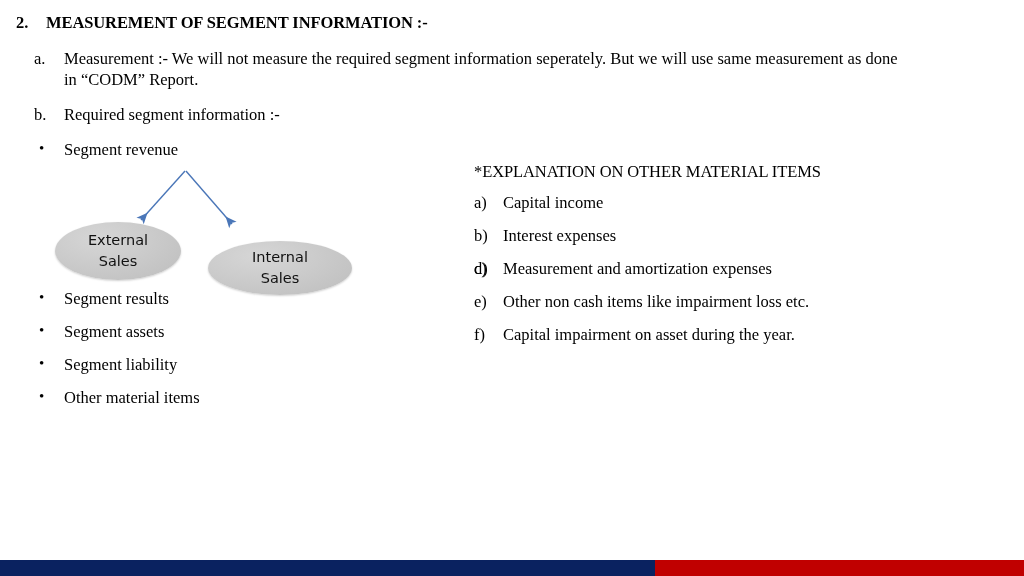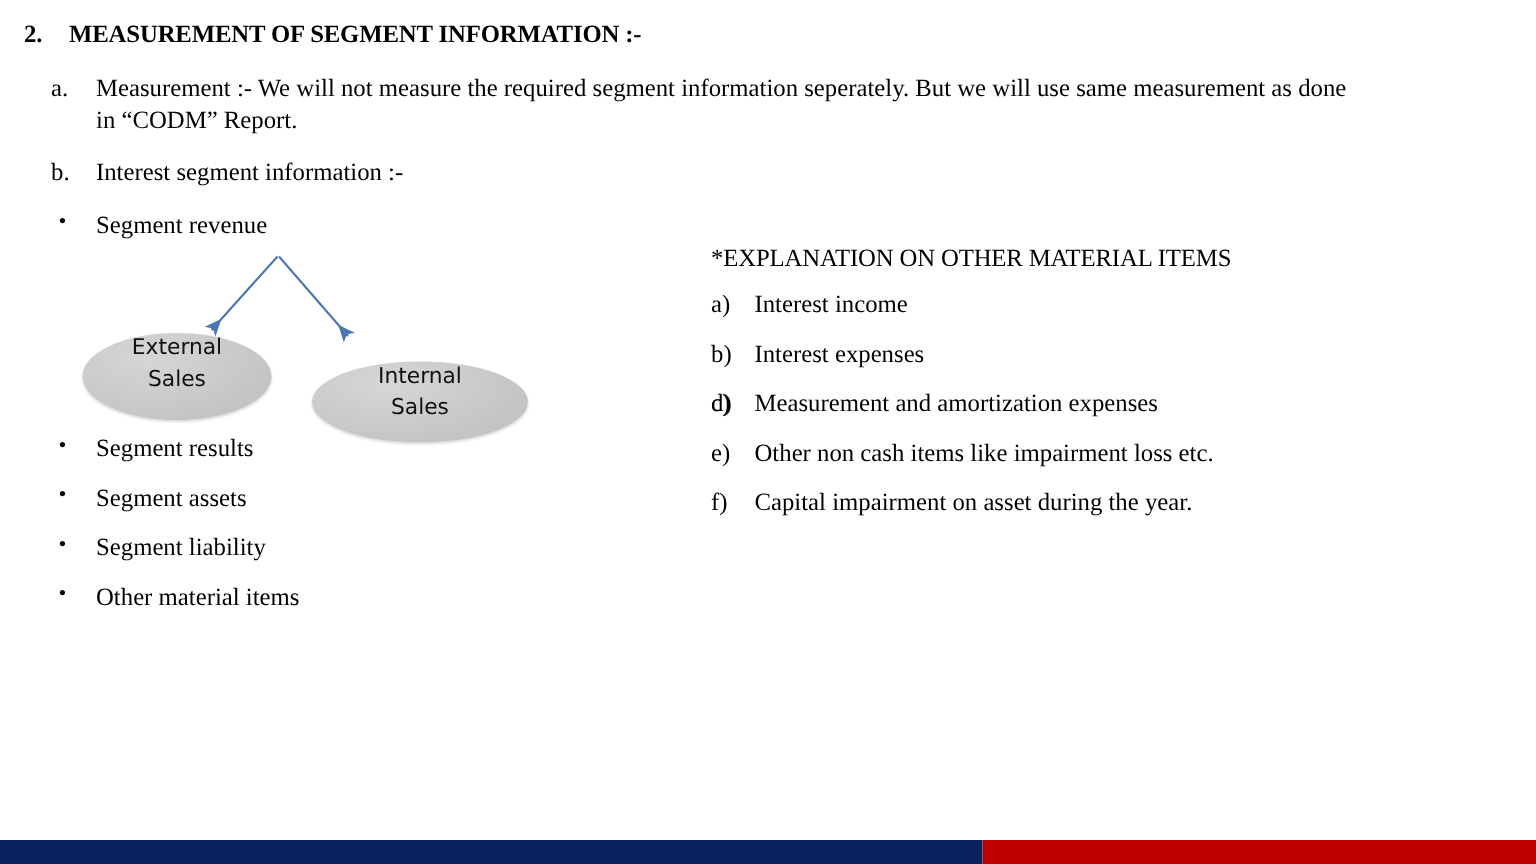--- a/index.html
+++ b/index.html
@@ -103,21 +103,21 @@
     left: 0; top: 0;
     width: 340px;
     height: 130px;
   }
   .ellipse-node {
     position: absolute;
     border-radius: 50%;
     background: radial-gradient(ellipse at 35% 28%, #d6d6d6 0%, #cbcbcb 45%, #bdbdbd 100%);
     box-shadow: 0 1px 2px rgba(0,0,0,0.18);
     display: flex;
-    align-items: flex-start;
+    align-items: center;
     justify-content: center;
     text-align: center;
     font-family: "DejaVu Sans", "Liberation Sans", sans-serif;
     font-size: 14.5px;
     line-height: 1.42;
     color: #111111;
   }
   #node-external {
     left: 15px;
     top: 62px;
@@ -190,21 +190,21 @@
 
   <div class="left-col">
 
     <div class="lettered para-a">
       <span class="marker">a.</span>
       <span>Measurement :-  We will not measure the required segment information seperately. But we will use same measurement as done in “CODM” Report.</span>
     </div>
 
     <div class="lettered" style="margin-top:14px;">
       <span class="marker">b.</span>
-      <span>Interest segment information :-</span>
+      <span>Required segment information :-</span>
     </div>
 
     <div class="bullet-row" style="margin-top:14px;">
       <span class="marker">•</span>
       <span>Segment revenue</span>
     </div>
 
   </div>
 
   <div class="diagram">
@@ -263,21 +263,21 @@
     </div>
 
   </div>
 
   <div class="right-col">
 
     <div class="right-title">*EXPLANATION ON OTHER MATERIAL ITEMS</div>
 
     <div class="right-item">
       <span class="marker">a)</span>
-      <span>Interest income</span>
+      <span>Capital income</span>
     </div>
 
     <div class="right-item">
       <span class="marker">b)</span>
       <span>Interest expenses</span>
     </div>
 
     <div class="right-item">
       <span class="marker">c)</span>
     </div>

